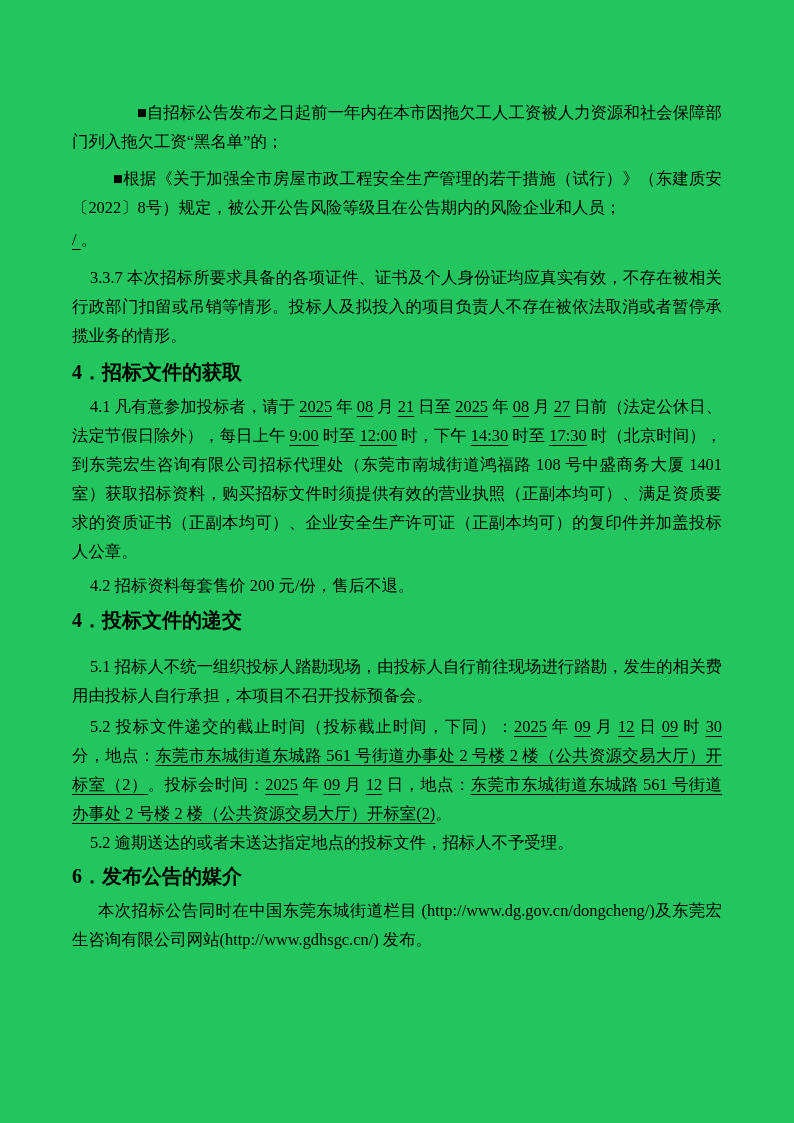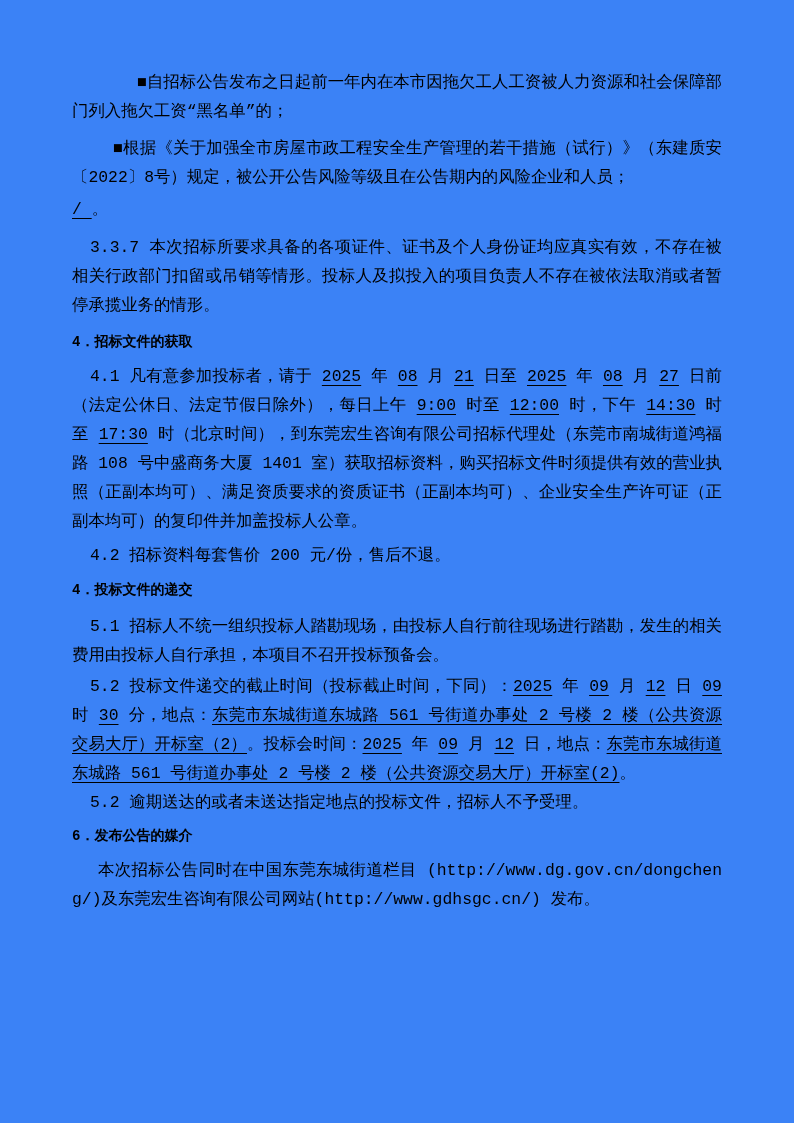--- a/index.html
+++ b/index.html
@@ -5,38 +5,38 @@
   html, body {
     margin: 0;
     padding: 0;
     background: #ffffff;
   }
   .page {
     position: relative;
     width: 794px;
     height: 1123px;
     margin: 0 auto;
-    background: #3b82f6;
+    background: #22c55e;
     box-sizing: border-box;
-    padding: 68px 72px 0 72px;
+    padding: 98px 72px 0 72px;
     overflow: hidden;
-    font-family: Liberation Mono, monospace;
+    font-family: Liberation Serif, serif;
     color: #000000;
   }
   .para {
     margin: 0;
     font-size: 16.4px;
     line-height: 29px;
     text-align: justify;
     text-justify: inter-ideograph;
     word-break: break-all;
   }
   .heading {
     margin: 6px 0 4px 0;
-    font-size: 14px;
+    font-size: 20px;
     font-weight: bold;
     line-height: 31px;
     text-align: left;
   }
   .run { white-space: pre-wrap; }
   .u {
     text-decoration: underline;
     text-decoration-thickness: 1px;
     text-underline-offset: 4px;
   }
@@ -47,19 +47,19 @@
 <div class="page">
   <div>
       <p class="para" style="text-indent: 65px;"><span class="run">■自招标公告发布之日起前一年内在本市因拖欠工人工资被人力资源和社会保障部门列入拖欠工资“黑名单”的；</span></p>
       <p class="para" style="text-indent: 41px; margin-top: 8px;"><span class="run">■根据《关于加强全市房屋市政工程安全生产管理的若干措施（试行）》（东建质安〔2022〕8号）规定，被公开公告风险等级且在公告期内的风险企业和人员；</span></p>
       <p class="para" style="margin-top: 3px;"><span class="run u">/ </span><span class="run">。</span></p>
       <p class="para" style="text-indent: 18px; margin-top: 9px;"><span class="run">3.3.7 本次招标所要求具备的各项证件、证书及个人身份证均应真实有效，不存在被相关行政部门扣留或吊销等情形。投标人及拟投入的项目负责人不存在被依法取消或者暂停承揽业务的情形。</span></p>
       <h2 class="heading" style="margin-top: 7px;"><span class="run">4．招标文件的获取</span></h2>
       <p class="para" style="text-indent: 18px; margin-top: 2px;"><span class="run">4.1 凡有意参加投标者，请于 </span><span class="run u">2025</span><span class="run"> 年 </span><span class="run u">08</span><span class="run"> 月 </span><span class="run u">21</span><span class="run"> 日至 </span><span class="run u">2025</span><span class="run"> 年 </span><span class="run u">08</span><span class="run"> 月 </span><span class="run u">27</span><span class="run"> 日前（法定公休日、法定节假日除外），每日上午 </span><span class="run u">9:00</span><span class="run"> 时至 </span><span class="run u">12:00</span><span class="run"> 时，下午 </span><span class="run u">14:30</span><span class="run"> 时至 </span><span class="run u">17:30</span><span class="run"> 时（北京时间），到东莞宏生咨询有限公司招标代理处（东莞市南城街道鸿福路 108 号中盛商务大厦 1401 室）获取招标资料，购买招标文件时须提供有效的营业执照（正副本均可）、满足资质要求的资质证书（正副本均可）、企业安全生产许可证（正副本均可）的复印件并加盖投标人公章。</span></p>
       <p class="para" style="text-indent: 18px; margin-top: 5px;"><span class="run">4.2 招标资料每套售价 200 元/份，售后不退。</span></p>
       <h2 class="heading" style="margin-top: 5px;"><span class="run">4．投标文件的递交</span></h2>
-      <p class="para" style="text-indent: 18px; margin-top: 6px;"><span class="run">5.1 招标人不统一组织投标人踏勘现场，由投标人自行前往现场进行踏勘，发生的相关费用由投标人自行承担，本项目不召开投标预备会。</span></p>
+      <p class="para" style="text-indent: 18px; margin-top: 16px;"><span class="run">5.1 招标人不统一组织投标人踏勘现场，由投标人自行前往现场进行踏勘，发生的相关费用由投标人自行承担，本项目不召开投标预备会。</span></p>
       <p class="para" style="text-indent: 18px; margin-top: 2px;"><span class="run">5.2 投标文件递交的截止时间（投标截止时间，下同）：</span><span class="run u">2025</span><span class="run"> 年 </span><span class="run u">09</span><span class="run"> 月 </span><span class="run u">12</span><span class="run"> 日 </span><span class="run u">09</span><span class="run"> 时 </span><span class="run u">30</span><span class="run"> 分，地点：</span><span class="run u">东莞市东城街道东城路 561 号街道办事处 2 号楼 2 楼（公共资源交易大厅）开标室（2）</span><span class="run">。投标会时间：</span><span class="run u">2025</span><span class="run"> 年 </span><span class="run u">09</span><span class="run"> 月 </span><span class="run u">12</span><span class="run"> 日，地点：</span><span class="run u">东莞市东城街道东城路 561 号街道办事处 2 号楼 2 楼（公共资源交易大厅）开标室(2)</span><span class="run">。</span></p>
       <p class="para" style="text-indent: 18px;"><span class="run">5.2 逾期送达的或者未送达指定地点的投标文件，招标人不予受理。</span></p>
       <h2 class="heading" style="margin-top: 4px;"><span class="run">6．发布公告的媒介</span></h2>
       <p class="para" style="text-indent: 26px; margin-top: 2px;"><span class="run">本次招标公告同时在中国东莞东城街道栏目 (http://www.dg.gov.cn/dongcheng/)及东莞宏生咨询有限公司网站(http://www.gdhsgc.cn/) 发布。</span></p>
     </div>
 </div>
 
 </body></html>

